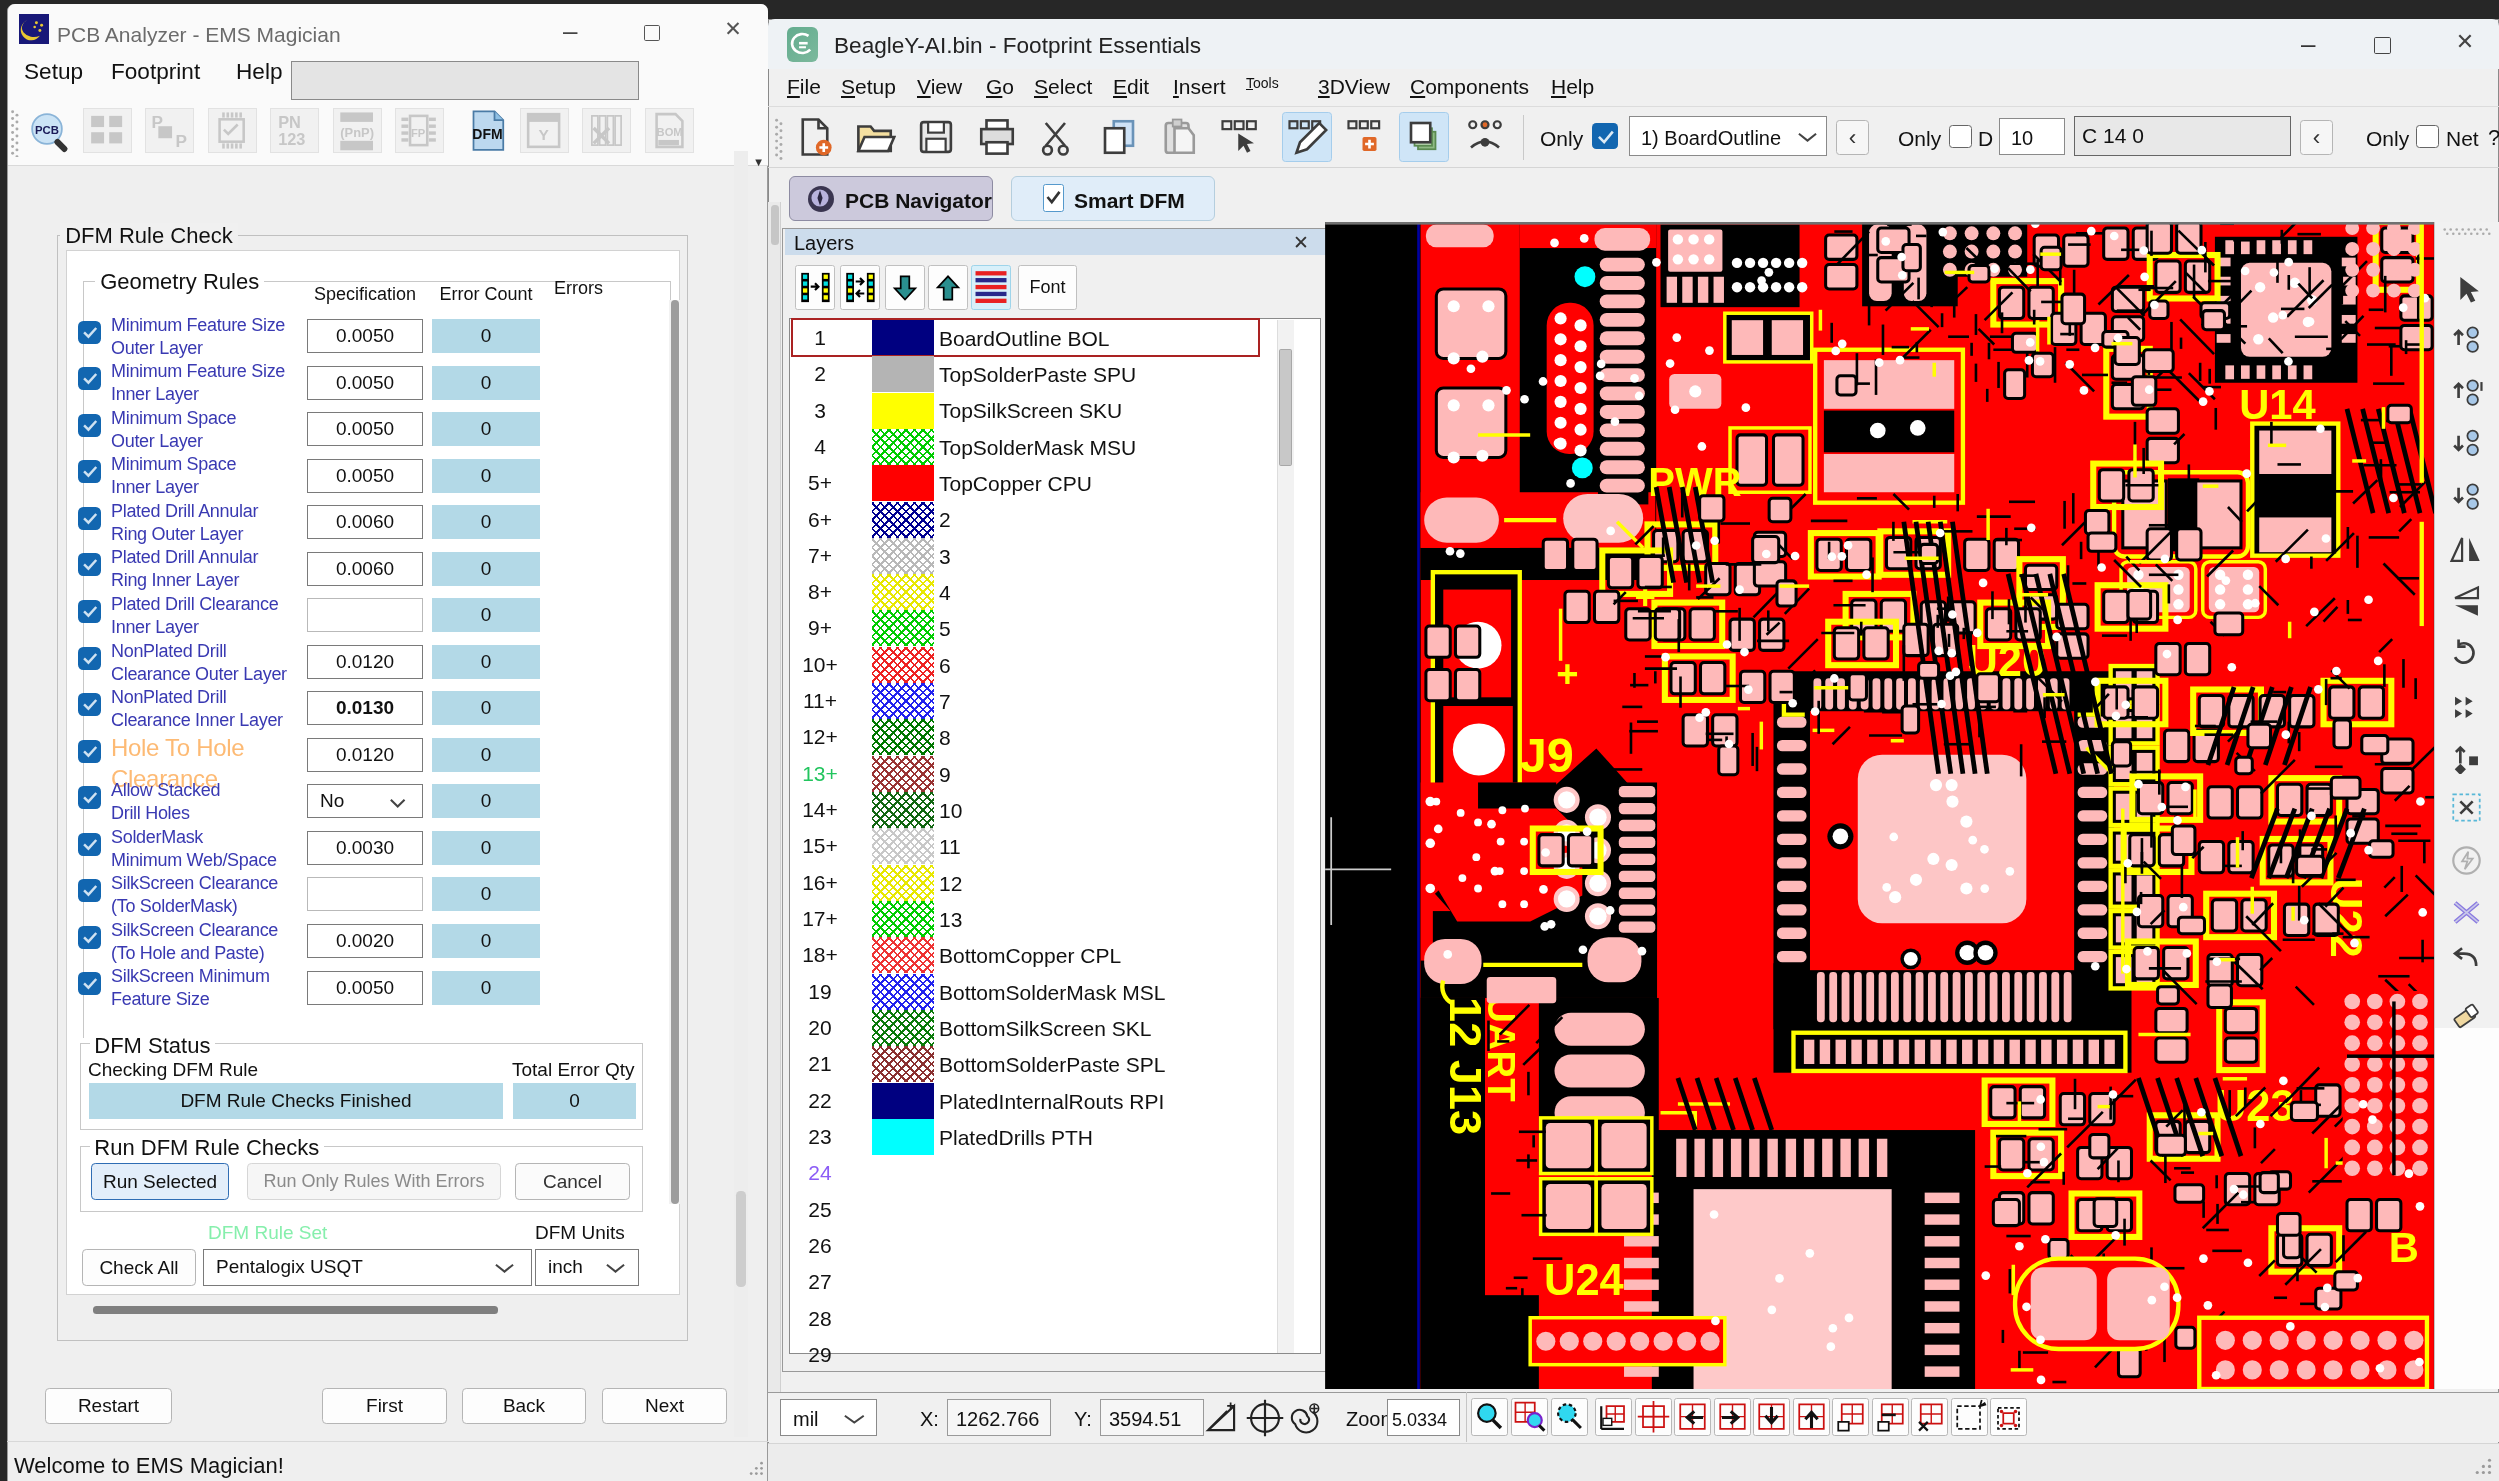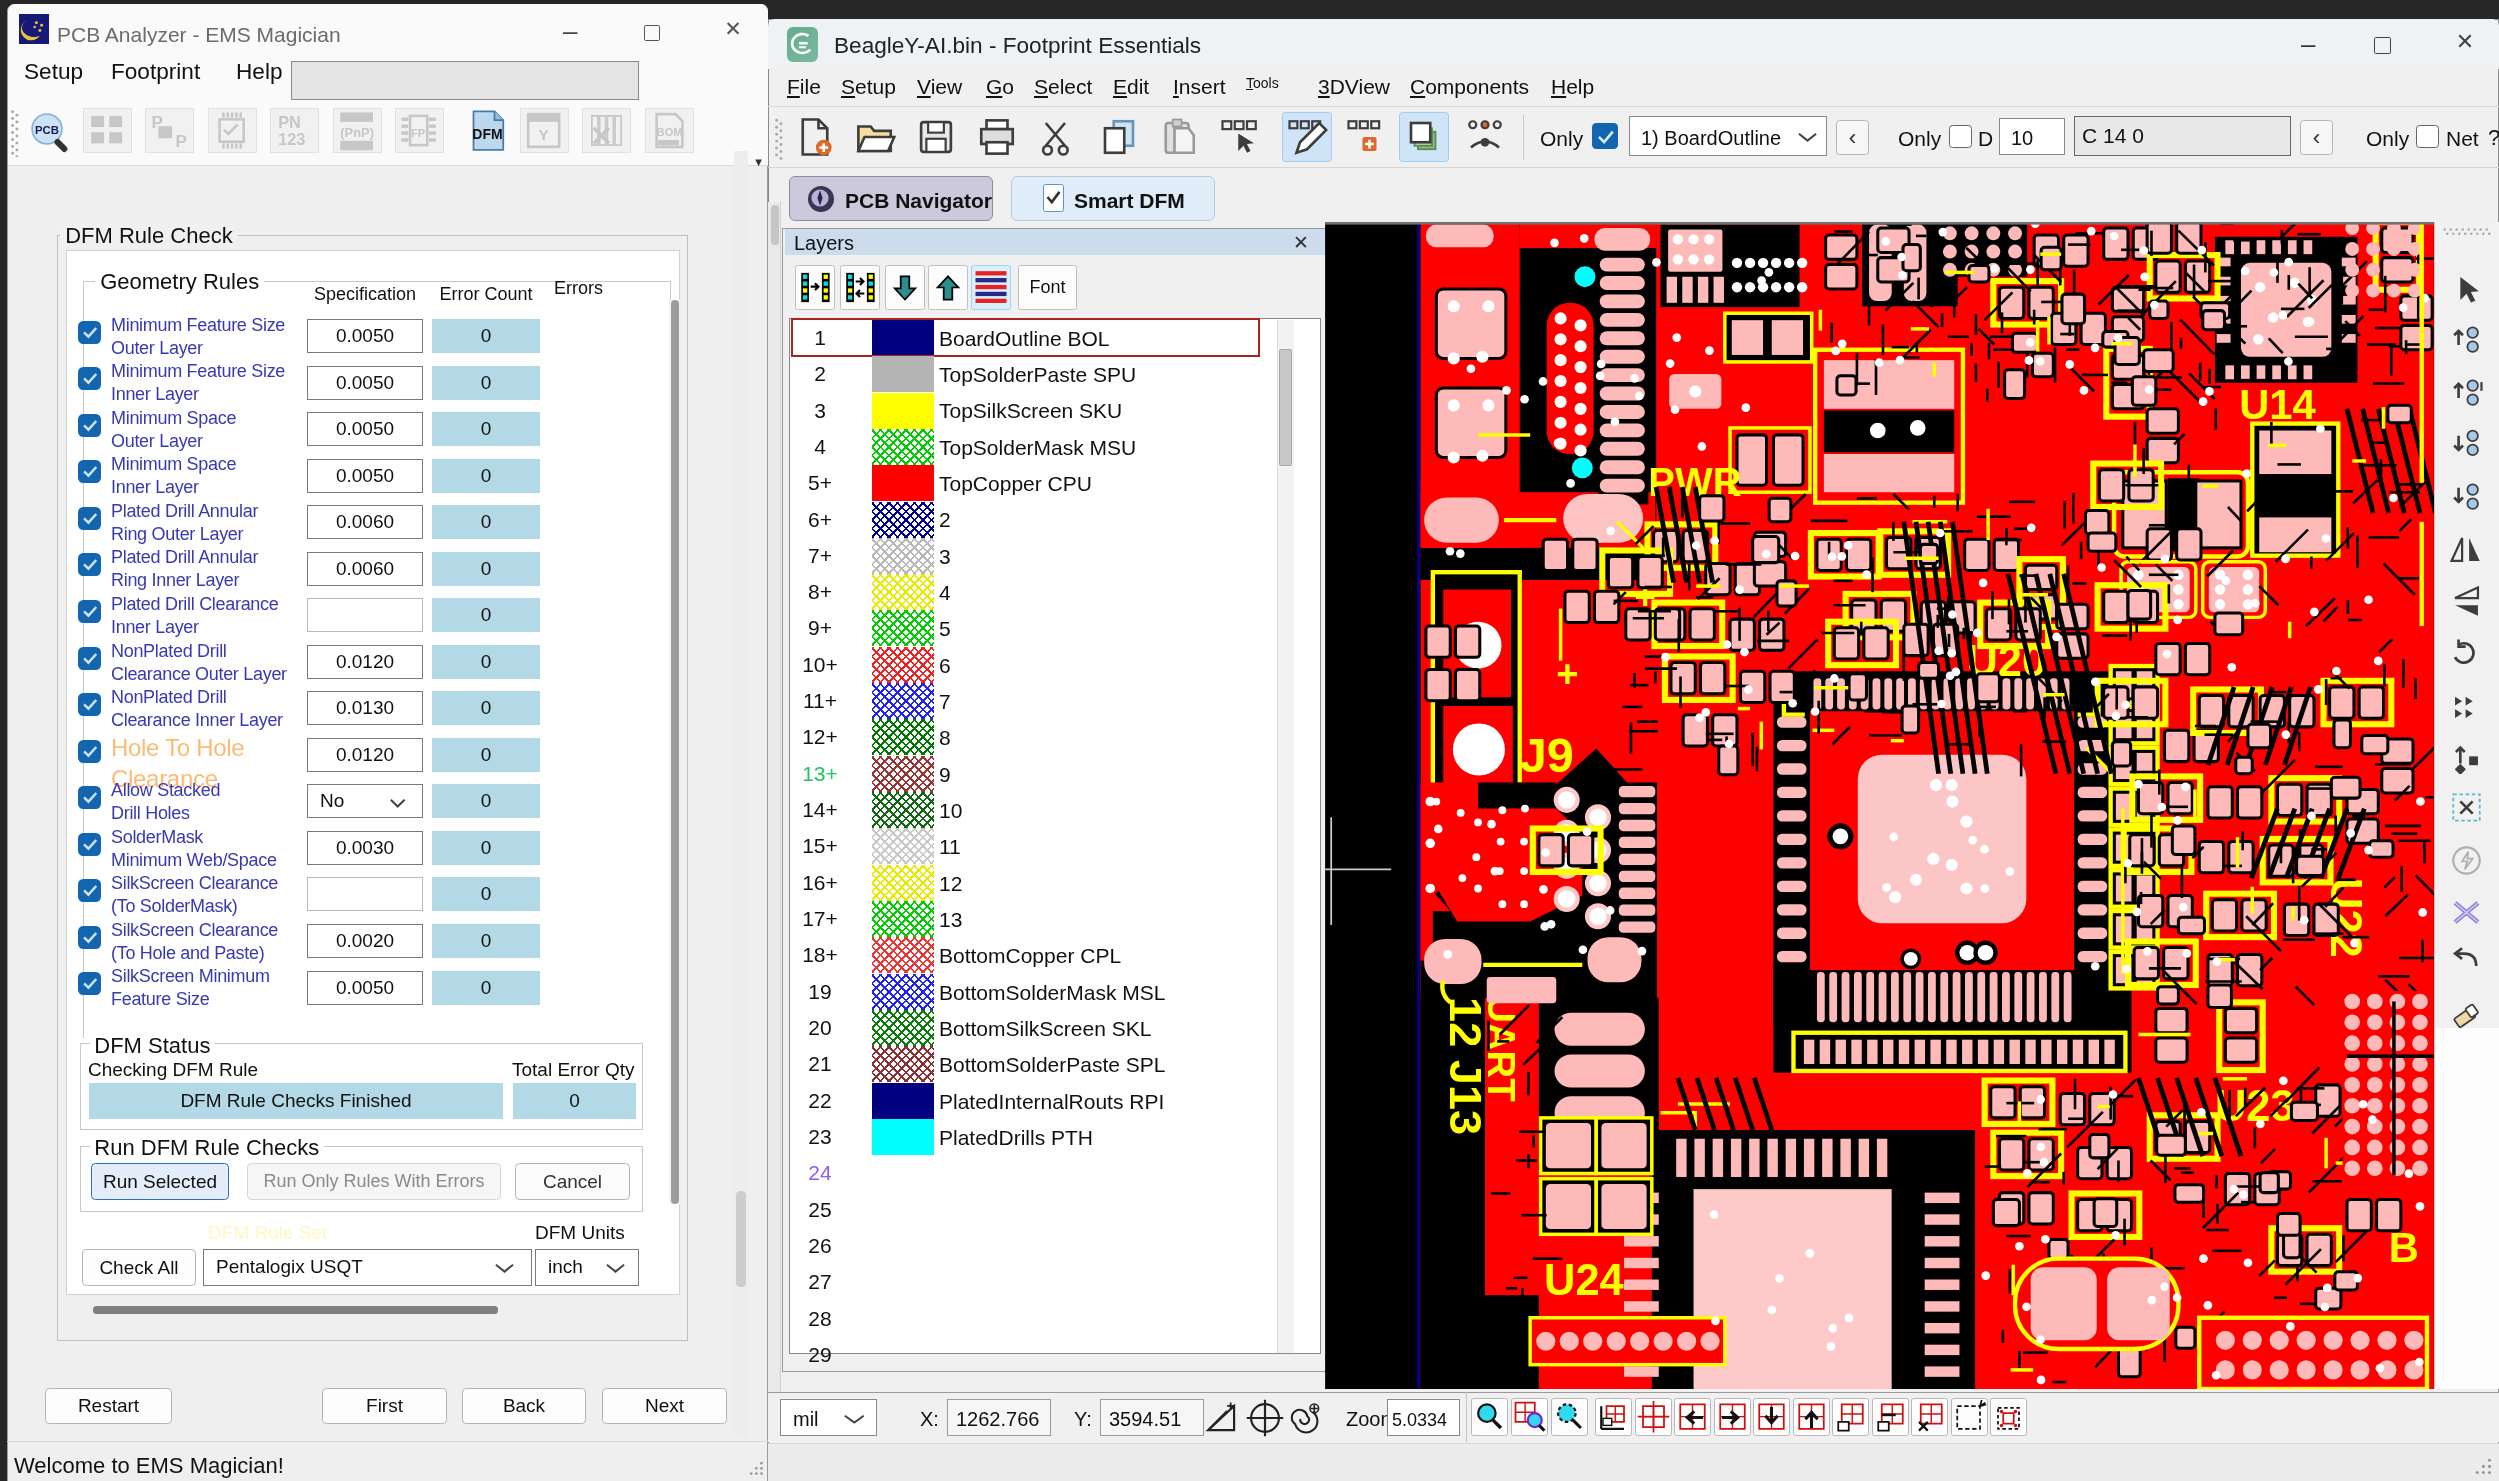--- a/index.html
+++ b/index.html
@@ -180,21 +180,21 @@
 <div style="position:absolute;left:111px;top:640px;font-size:18px;color:#3939b2;font-weight:400;white-space:nowrap;line-height:1.15;line-height:1.28;letter-spacing:-0.3px;">NonPlated Drill<br>Clearance Outer Layer</div>
 <div style="position:absolute;left:307px;top:645px;width:116px;height:34px;background:#fff;border:0.9px solid #7a7a7a;"></div>
 <div style="position:absolute;left:307px;top:645px;width:116px;height:34px;display:flex;align-items:center;justify-content:center;font-size:19px;color:#111;font-weight:400;white-space:nowrap;">0.0120</div>
 <div style="position:absolute;left:432px;top:645px;width:108px;height:34px;background:#b3d9e7;"></div>
 <div style="position:absolute;left:432px;top:645px;width:108px;height:34px;display:flex;align-items:center;justify-content:center;font-size:19px;color:#111;font-weight:400;white-space:nowrap;">0</div>
 <div style="position:absolute;left:78px;top:693px;width:22.6px;height:22.6px;background:#1266b0;border-radius:5.2px;"><svg width="22.6" height="22.6" viewBox="0 0 26 26">
       <path d="M7 13 l5 5 l9 -10" stroke="#cfe2f2" stroke-width="2.8" fill="none"></path>
     </svg></div>
 <div style="position:absolute;left:111px;top:686px;font-size:18px;color:#3939b2;font-weight:400;white-space:nowrap;line-height:1.15;line-height:1.28;letter-spacing:-0.3px;">NonPlated Drill<br>Clearance Inner Layer</div>
 <div style="position:absolute;left:307px;top:691px;width:116px;height:34px;background:#fff;border:0.9px solid #7a7a7a;"></div>
-<div style="position:absolute;left:307px;top:691px;width:116px;height:34px;display:flex;align-items:center;justify-content:center;font-size:19px;color:#111;font-weight:400;white-space:nowrap;">0.0130</div>
+<div style="position:absolute;left:307px;top:691px;width:116px;height:34px;display:flex;align-items:center;justify-content:center;font-size:19px;color:#111;font-weight:700;white-space:nowrap;">0.0130</div>
 <div style="position:absolute;left:432px;top:691px;width:108px;height:34px;background:#b3d9e7;"></div>
 <div style="position:absolute;left:432px;top:691px;width:108px;height:34px;display:flex;align-items:center;justify-content:center;font-size:19px;color:#111;font-weight:400;white-space:nowrap;">0</div>
 <div style="position:absolute;left:78px;top:740px;width:22.6px;height:22.6px;background:#1266b0;border-radius:5.2px;"><svg width="22.6" height="22.6" viewBox="0 0 26 26">
       <path d="M7 13 l5 5 l9 -10" stroke="#cfe2f2" stroke-width="2.8" fill="none"></path>
     </svg></div>
 <div style="position:absolute;left:111px;top:733px;font-size:24px;color:#fdba74;font-weight:400;white-space:nowrap;line-height:1.15;line-height:1.28;letter-spacing:-0.3px;">Hole To Hole<br>Clearance</div>
 <div style="position:absolute;left:307px;top:738px;width:116px;height:34px;background:#fff;border:0.9px solid #7a7a7a;"></div>
 <div style="position:absolute;left:307px;top:738px;width:116px;height:34px;display:flex;align-items:center;justify-content:center;font-size:19px;color:#111;font-weight:400;white-space:nowrap;">0.0120</div>
 <div style="position:absolute;left:432px;top:738px;width:108px;height:34px;background:#b3d9e7;"></div>
 <div style="position:absolute;left:432px;top:738px;width:108px;height:34px;display:flex;align-items:center;justify-content:center;font-size:19px;color:#111;font-weight:400;white-space:nowrap;">0</div>
@@ -251,21 +251,21 @@
 <div style="position:absolute;left:513px;top:1083px;width:123px;height:36px;background:#b3d9e7;"></div>
 <div style="position:absolute;left:513px;top:1083px;width:123px;height:36px;display:flex;align-items:center;justify-content:center;font-size:19px;color:#111;font-weight:400;white-space:nowrap;">0</div>
 <div style="position:absolute;left:80px;top:1146px;width:563px;height:66px;border:0.9px solid #c8c8c8;"></div>
 <div style="position:absolute;left:90px;top:1135px;font-size:22px;color:#111;font-weight:400;white-space:nowrap;line-height:1.15;background:#fff;padding:0 4.3px;">Run DFM Rule Checks</div>
 <div style="position:absolute;left:91px;top:1163px;width:138px;height:37px;background:#e3eefa;border:1.7px solid #2f6db4;border-radius:4.3px;"></div>
 <div style="position:absolute;left:91px;top:1163px;width:138px;height:37px;display:flex;align-items:center;justify-content:center;font-size:19px;color:#111;font-weight:400;white-space:nowrap;">Run Selected</div>
 <div style="position:absolute;left:247px;top:1163px;width:254px;height:37px;background:#f6f6f6;border:0.9px solid #d6d6d6;border-radius:4.3px;"></div>
 <div style="position:absolute;left:247px;top:1163px;width:254px;height:37px;display:flex;align-items:center;justify-content:center;font-size:18px;color:#8a8a8a;font-weight:400;white-space:nowrap;">Run Only Rules With Errors</div>
 <div style="position:absolute;left:515px;top:1163px;width:115px;height:37px;background:#fbfbfb;border:0.9px solid #b5b5b5;border-radius:4.3px;"></div>
 <div style="position:absolute;left:515px;top:1163px;width:115px;height:37px;display:flex;align-items:center;justify-content:center;font-size:19px;color:#333;font-weight:400;white-space:nowrap;">Cancel</div>
-<div style="position:absolute;left:208px;top:1222px;font-size:19px;color:#fef9c3;font-weight:400;white-space:nowrap;line-height:1.15;">DFM Rule Set</div>
+<div style="position:absolute;left:208px;top:1222px;font-size:19px;color:#86efac;font-weight:400;white-space:nowrap;line-height:1.15;">DFM Rule Set</div>
 <div style="position:absolute;left:535px;top:1222px;font-size:19px;color:#111;font-weight:400;white-space:nowrap;line-height:1.15;">DFM Units</div>
 <div style="position:absolute;left:82px;top:1249px;width:114px;height:37px;background:#fdfdfd;border:0.9px solid #b5b5b5;border-radius:4.3px;"></div>
 <div style="position:absolute;left:82px;top:1249px;width:114px;height:37px;display:flex;align-items:center;justify-content:center;font-size:19px;color:#111;font-weight:400;white-space:nowrap;">Check All</div>
 <div style="position:absolute;left:203px;top:1249px;width:329px;height:37px;background:#fff;border:0.9px solid #7a7a7a;"></div>
 <div style="position:absolute;left:216px;top:1256px;font-size:19px;color:#111;font-weight:400;white-space:nowrap;line-height:1.15;">Pentalogix USQT</div>
 <div style="position:absolute;left:494px;top:1262px;width:21px;height:10.4px;"><svg width="21" height="12" viewBox="0 0 24 14">
       <path d="M2 2 L12.0 10 L22 2" stroke="#444" stroke-width="2.4" fill="none"></path>
     </svg></div>
 <div style="position:absolute;left:535px;top:1249px;width:104px;height:37px;background:#fff;border:0.9px solid #7a7a7a;"></div>
 <div style="position:absolute;left:548px;top:1256px;font-size:19px;color:#111;font-weight:400;white-space:nowrap;line-height:1.15;">inch</div>

